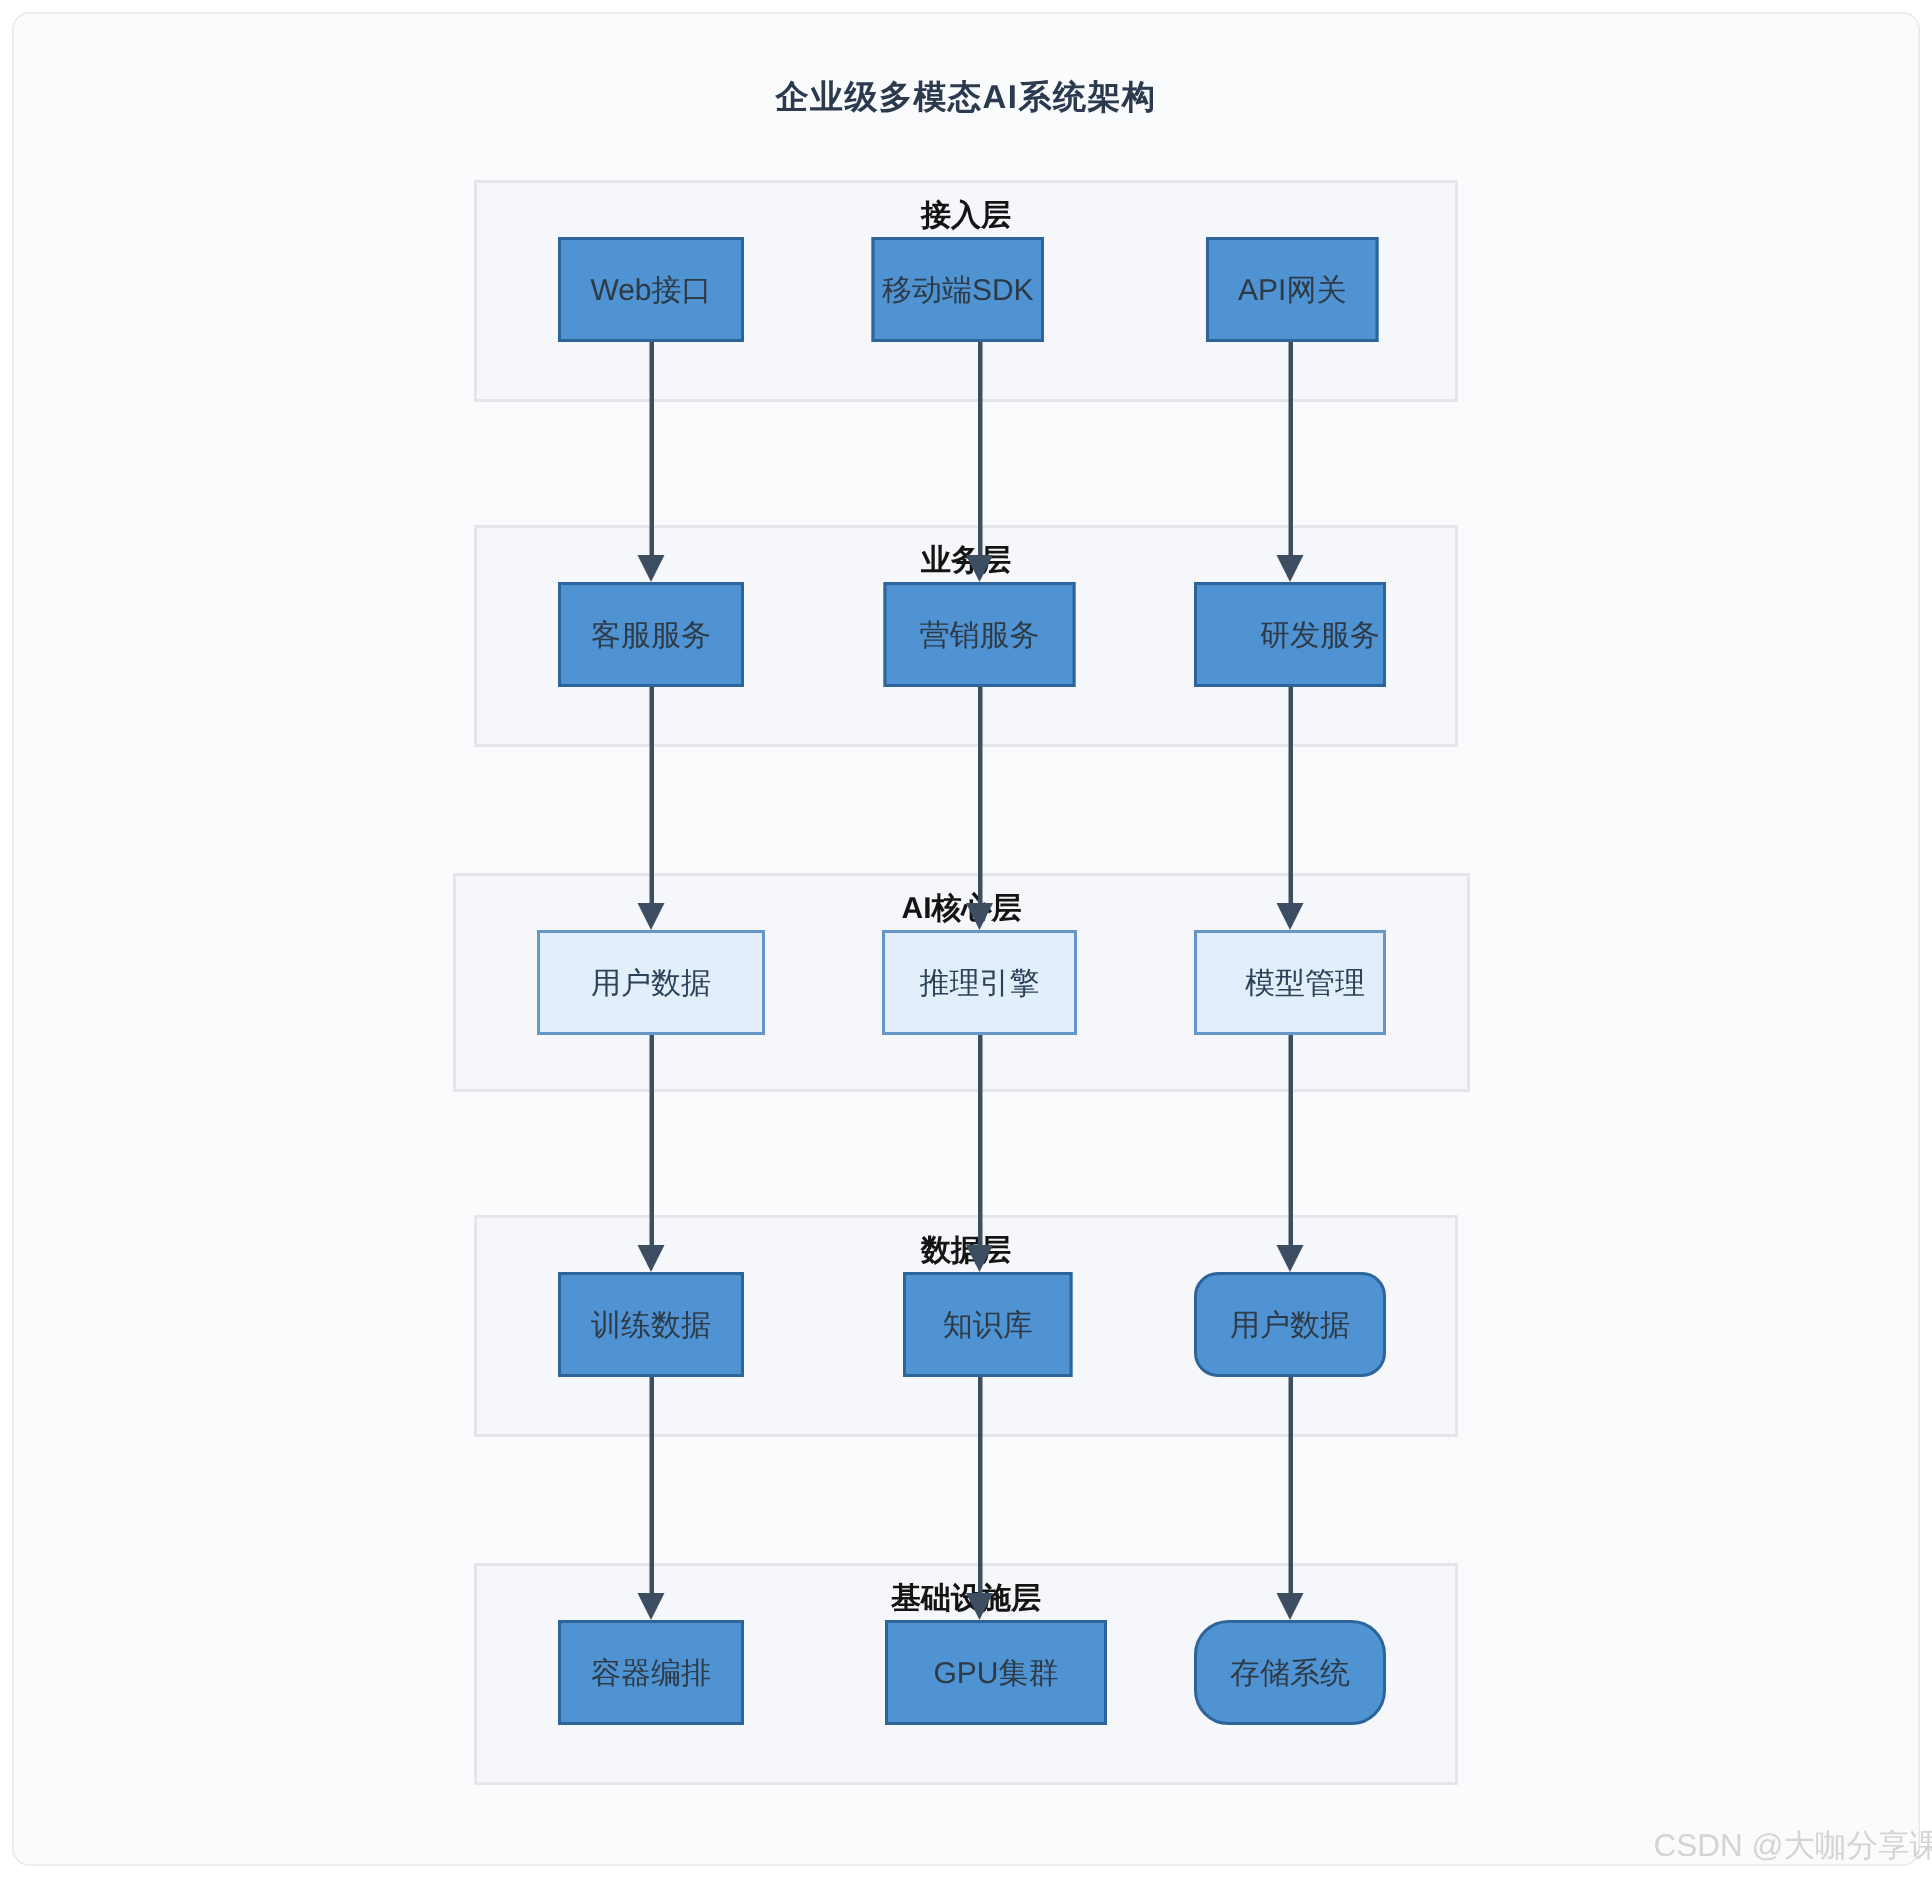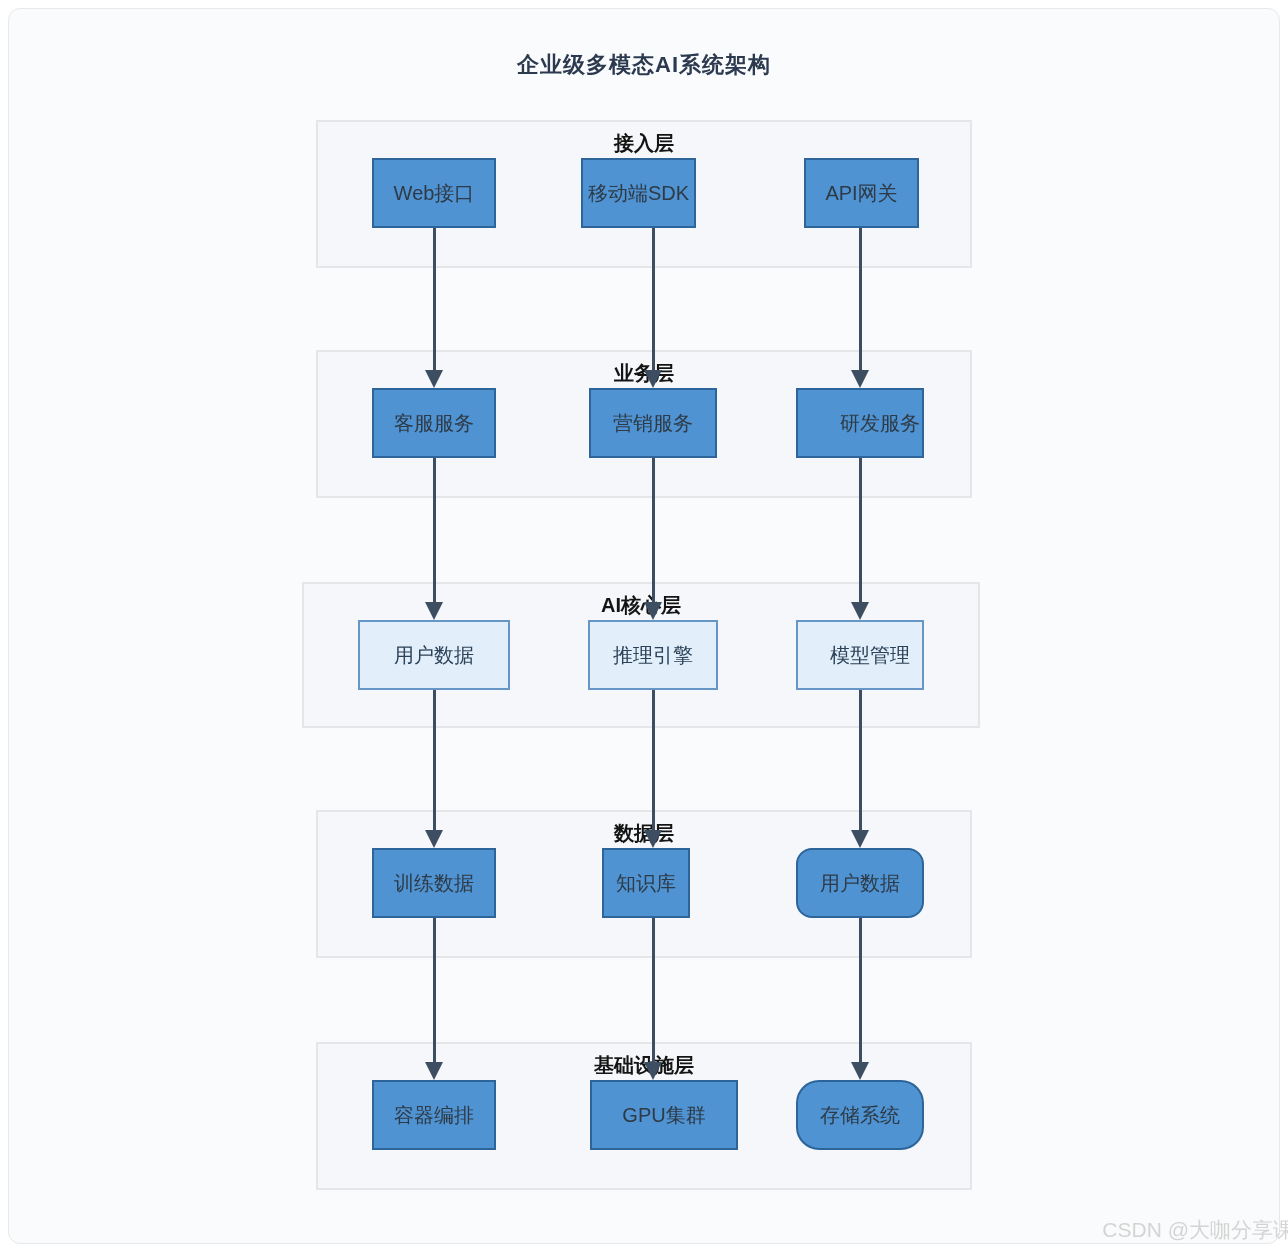--- a/index.html
+++ b/index.html
@@ -86,21 +86,21 @@
   <div class="panel-label">AI核心层</div>
 </div>
 <div class="node light" style="left:358px;top:620px;width:152px;">用户数据</div>
 <div class="node light" style="left:588px;top:620px;width:130px;">推理引擎</div>
 <div class="node light" style="left:796px;top:620px;width:128px;padding-left:20px;">模型管理</div>
 
 <div class="panel" style="left:316px;top:810px;width:656px;height:148px;">
   <div class="panel-label">数据层</div>
 </div>
 <div class="node" style="left:372px;top:848px;width:124px;">训练数据</div>
-<div class="node" style="left:602px;top:848px;width:88px;">知识库</div>
+<div class="node" style="left:602px;top:848px;width:113px;">知识库</div>
 <div class="node" style="left:796px;top:848px;width:128px;border-radius:16px;">用户数据</div>
 
 <div class="panel" style="left:316px;top:1042px;width:656px;height:148px;">
   <div class="panel-label">基础设施层</div>
 </div>
 <div class="node" style="left:372px;top:1080px;width:124px;">容器编排</div>
 <div class="node" style="left:590px;top:1080px;width:148px;">GPU集群</div>
 <div class="node" style="left:796px;top:1080px;width:128px;border-radius:23px;">存储系统</div>
 
 <div class="arrow" style="left:425px;top:228px;height:160px;">

